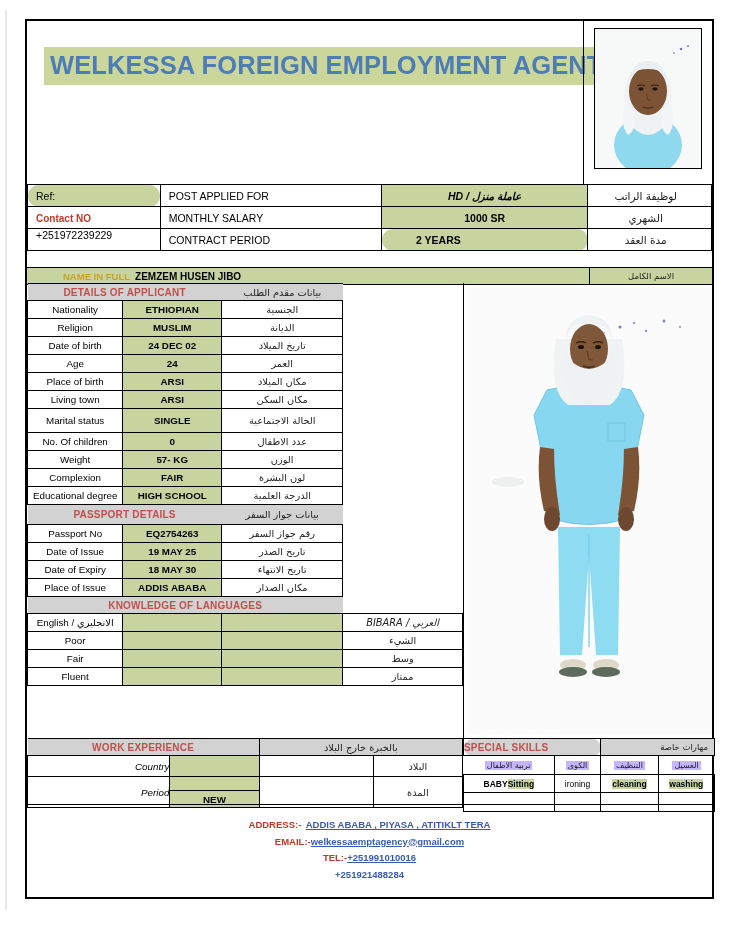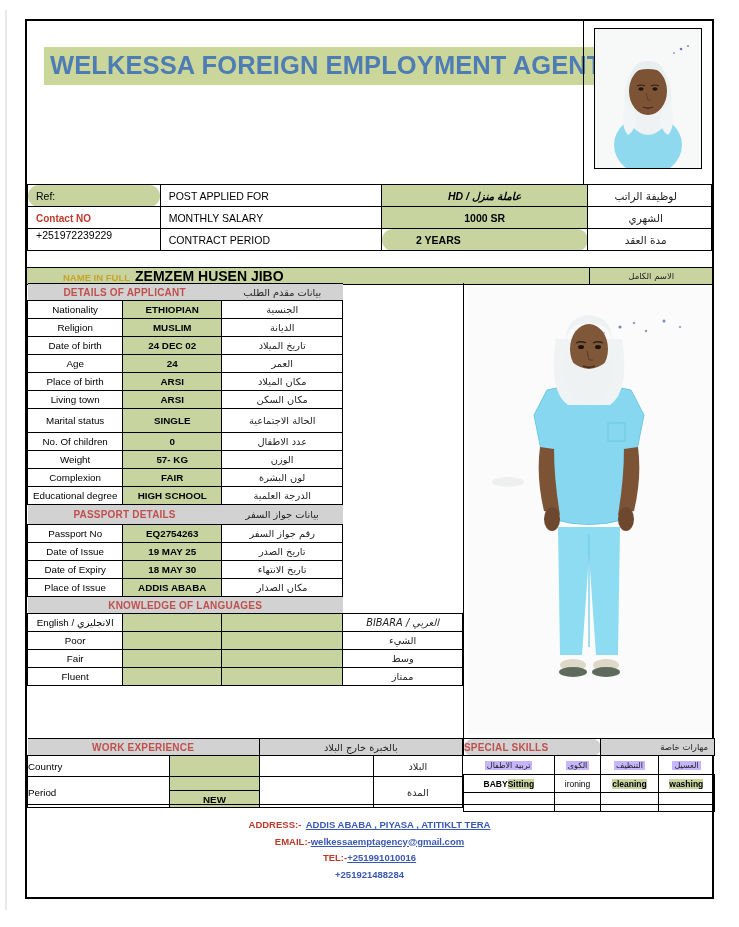--- a/index.html
+++ b/index.html
@@ -75,21 +75,21 @@
   .c-ar{width:127px;padding-right:8px;}
   .ref-txt{font-size:10.5px;color:#000;}
   .contact-lbl{font-size:10px;color:#c0392b;font-weight:bold;}
   .contact-num{font-size:10.5px;color:#000;}
 
   .namerow{top:246px;}
   .namerow td{height:16px;}
   .nif{
     color:#c9a227;font-weight:bold;font-size:9.5px;padding-left:36px;
   }
-  .nif b.name{color:#000;font-size:14px;padding-left:5px;}
+  .nif b.name{color:#000;font-size:10px;padding-left:5px;}
 
   
   .bodywrap{position:absolute;left:0;top:262px;width:100%;height:455px;}
   .leftcol{position:absolute;left:0;top:0;width:436px;}
   .rightcol{position:absolute;left:436px;top:0;width:252px;height:455px;border-left:1px solid #000;box-sizing:border-box;}
   .bigphoto{position:absolute;left:4px;top:4px;width:244px;height:447px;overflow:hidden;background:#fcfcfc;}
 
   .ltbl{width:100%;border-collapse:collapse;}
   .ltbl td{border:1px solid #000;font-size:9.8px;}
   .sec-head td{height:16px;background:#d2d2d2;border-left:none;border-right:none;}
@@ -99,21 +99,21 @@
   .r-norm{height:18px;}
   .r-tall{height:24px;}
 
   
   .lang-en{width:125px;text-align:center;}
   .lang-b1{width:32px;background:#c7d4a0;}
   .lang-b2{width:46px;background:#c7d4a0;}
   .lang-ar{width:178px;text-align:center;}
 
   
-  .we-en{width:125px;text-align:left;}
+  .we-en{width:125px;text-align:right;font-style:italic;}
   .we-g{width:78px;background:#c7d4a0;text-align:center;font-weight:bold;}
   .we-blank{width:100px;}
   .we-ar{width:78px;text-align:center;}
 
   
   .skills{position:absolute;left:436px;top:717px;width:252px;}
   .skills table{width:100%;border-collapse:collapse;}
   .skills td{border:1px solid #000;font-size:8.5px;}
   .sk-head{background:#d2d2d2;height:16px;border-left:none;border-right:none;}
   .sk-arrow{height:18px;border:none;}

